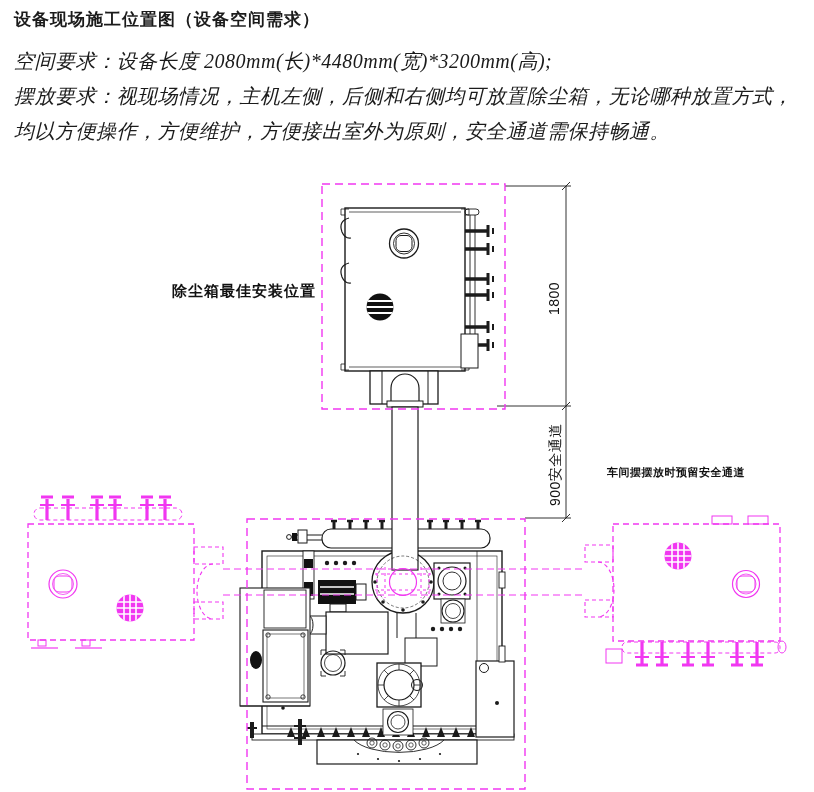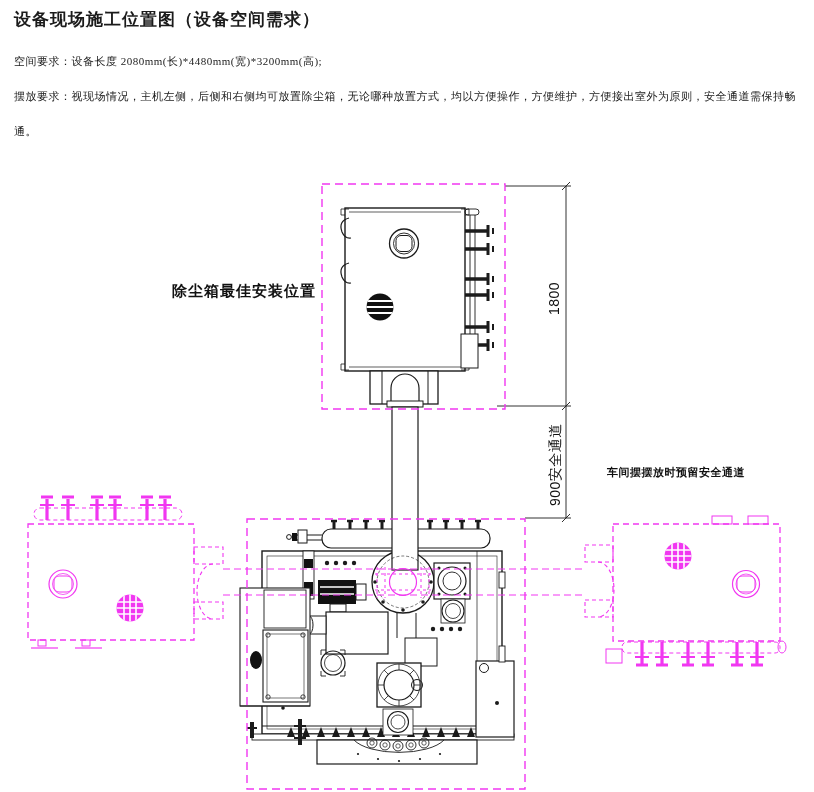--- a/index.html
+++ b/index.html
@@ -5,22 +5,22 @@
   html,body{margin:0;padding:0;background:#ffffff;}
   .page{
     position:relative;width:814px;height:792px;background:#fff;overflow:hidden;
     font-family:"Liberation Sans",sans-serif;color:#1b1b1b;
   }
   .doc-title{
     position:absolute;left:14px;top:8px;font-size:17px;font-weight:bold;
     letter-spacing:1px;font-family:"Liberation Sans",sans-serif;
   }
   .doc-line{
-    position:absolute;left:14px;font-size:11px;line-height:35px;width:796px;
-    font-family:"Liberation Serif",serif;letter-spacing:0.5px;
+    position:absolute;left:14px;font-size:20px;line-height:35px;width:796px;
+    font-family:"Liberation Serif",serif;letter-spacing:0.5px;font-style:italic;
   }
   .line-space{top:44px;}
   .line-place{top:79px;}
   .diagram{position:absolute;left:0;top:16px;width:782px;height:792px;}
   .diagram svg{position:absolute;left:0;top:0;}
   .dlabel{
     position:absolute;font-weight:bold;white-space:nowrap;
     font-family:"Liberation Sans",sans-serif;color:#111;
   }
   .lbl-best{left:172px;top:266px;font-size:15px;letter-spacing:1px;}

